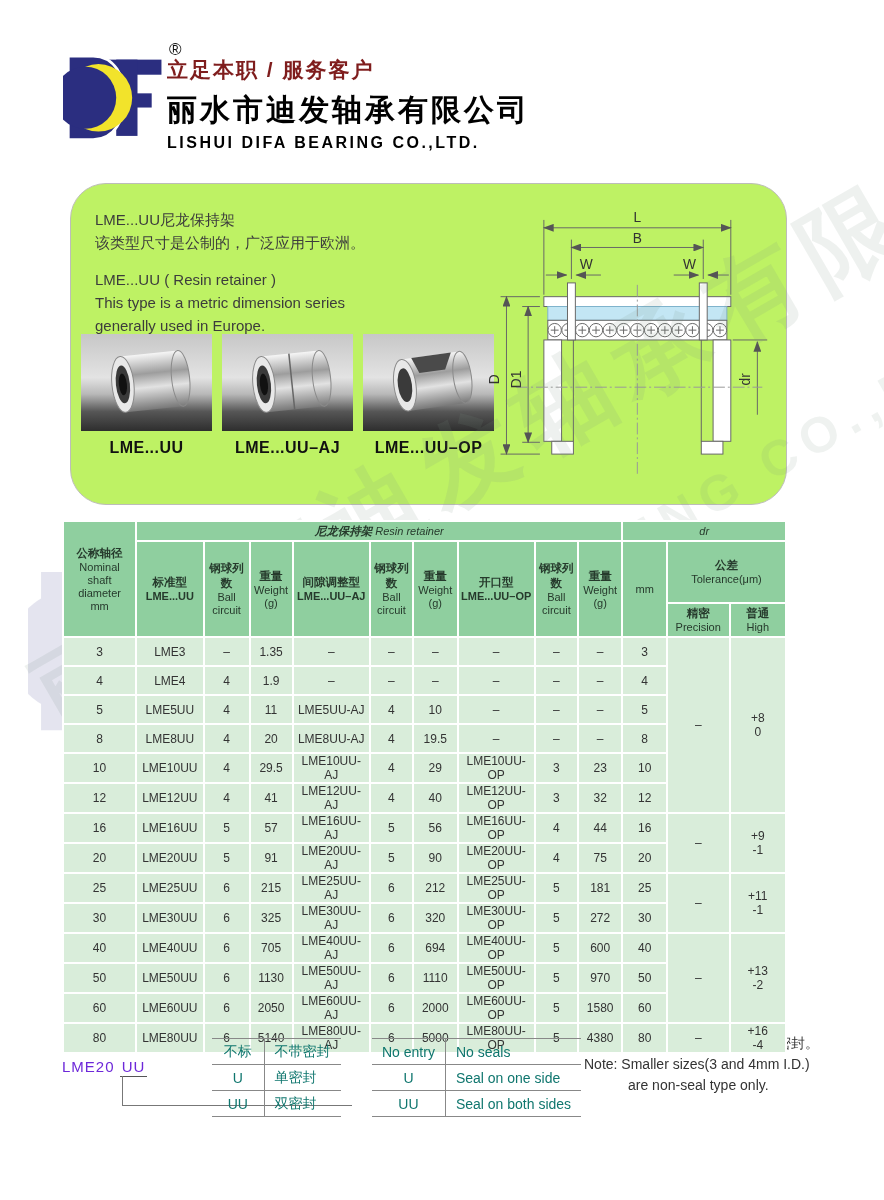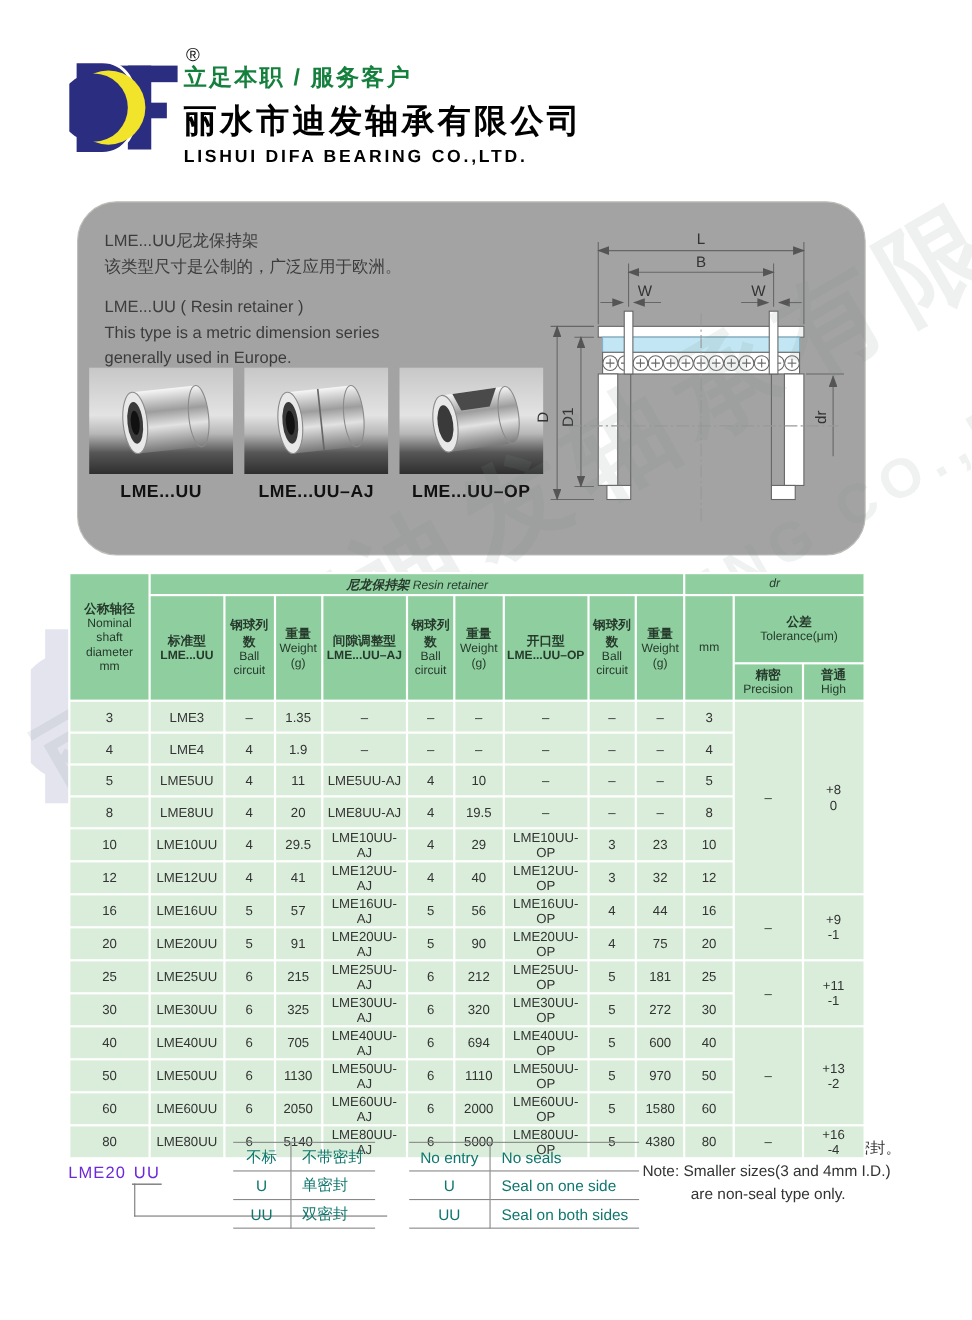--- a/index.html
+++ b/index.html
@@ -10,27 +10,27 @@
   .wm { position:absolute; transform:rotate(-30deg); transform-origin:0 0; white-space:nowrap; pointer-events:none; z-index:5; }
   .wm-cn { left:14px; top:648px; font-size:96px; letter-spacing:14px; font-weight:bold; color:rgba(125,145,132,0.13); }
   .wm-en { left:118px; top:806px; font-size:50px; letter-spacing:9px; font-weight:bold; color:rgba(125,145,132,0.12); }
   .wm-df { position:absolute; left:28px; top:552px; width:200px; opacity:0.12; z-index:5; pointer-events:none; }
 
   
   .brand { position:absolute; left:63px; top:42px; height:115px; }
   .logo { position:absolute; left:0; top:4px; width:102px; height:100px; }
   .reg { position:absolute; left:106px; top:-2px; font-size:17px; color:#111; }
   .brand-text { position:absolute; left:104px; top:14px; width:480px; }
-  .slogan { color:#15803d; font-size:21px; font-weight:bold; letter-spacing:2px; margin-bottom:6px; }
+  .slogan { color:#7f1d1d; font-size:21px; font-weight:bold; letter-spacing:2px; margin-bottom:6px; }
   .company-cn { color:#000; font-size:30px; font-weight:bold; letter-spacing:3px; }
   .company-en { color:#000; font-size:16px; font-weight:bold; letter-spacing:2.5px; margin-top:3px; }
 
   
   .panel { position:absolute; left:70px; top:183px; width:717px; height:322px;
-           background:#a3a3a3; border:1px solid #bdbdb9; border-radius:36px; z-index:1; }
+           background:#bef264; border:1px solid #bdbdb9; border-radius:36px; z-index:1; }
   .intro { position:absolute; left:24px; top:24px; color:#3c3c3c; font-size:15px; line-height:23px; }
   .intro .gap { height:14px; }
   .products { position:absolute; left:10px; top:150px; display:flex; gap:10px; }
   .product { width:131px; text-align:center; }
   .product svg { width:131px; height:97px; display:block; }
   .product figcaption { font-size:16px; font-weight:bold; color:#111; margin-top:8px; letter-spacing:0.5px; }
   .diagram { position:absolute; right:6px; top:4px; width:305px; height:300px; }
   .dim-label { font-size:14px; fill:#333; font-family:"Liberation Sans",sans-serif; }
 
   

